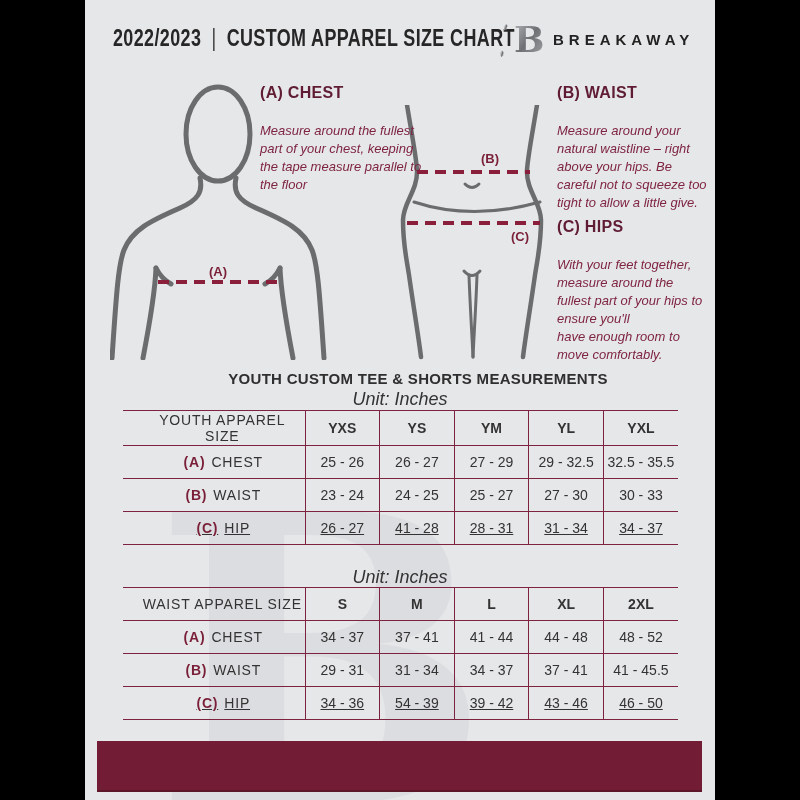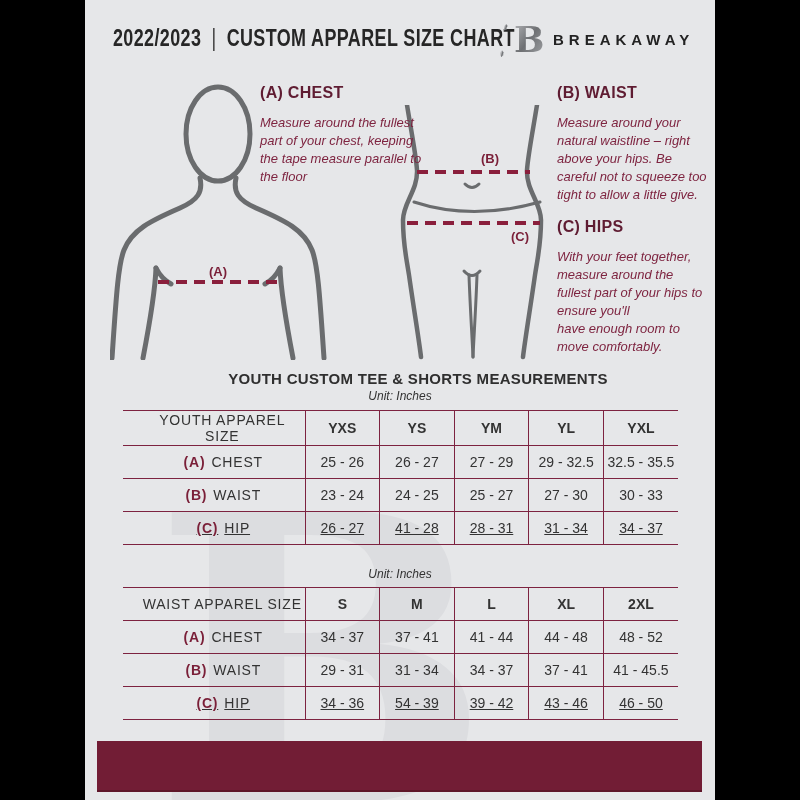--- a/index.html
+++ b/index.html
@@ -26,35 +26,35 @@
   .logo{position:absolute;left:414px;top:15px;}
   .brand{
     position:absolute;left:468px;top:31px;font-size:15px;font-weight:bold;
     letter-spacing:5px;color:#232323;white-space:nowrap;text-align:center;
   }
 
   
   .instr{position:absolute;}
   .instr .ih{font-size:16px;font-weight:bold;color:#5f1c32;letter-spacing:.3px;}
   .instr .ib{
-    margin-top:12px;font-size:13px;font-style:italic;color:#7e2440;
+    margin-top:20px;font-size:13px;font-style:italic;color:#7e2440;
     line-height:1.38;white-space:pre-line;
   }
   .instr-chest{left:175px;top:84px;width:162px;}
   .instr-waist{left:472px;top:84px;width:152px;}
   .instr-hips{left:472px;top:218px;width:152px;}
 
   svg.figure{position:absolute;}
   .fig-label{font:bold 13px "Liberation Sans",sans-serif;fill:#7a1f38;}
 
   
   .tbl-title{position:absolute;width:630px;text-align:center;font-weight:bold;
     font-size:15px;color:#2f2f2f;letter-spacing:.3px;padding-left:18px;}
   .tbl-unit{position:absolute;width:630px;text-align:center;font-style:italic;
-    font-size:12px;color:#333;}
+    font-size:18px;color:#333;}
   table.size-table{
     position:absolute;left:38px;width:555px;border-collapse:collapse;table-layout:fixed;
   }
   table.size-table td{
     border-top:1.5px solid #7d2340;border-left:1.5px solid #7d2340;
     height:30px;text-align:center;vertical-align:middle;
     font-size:14px;color:#333;
   }
   table.size-table td:first-child{border-left:none;}
   table.size-table tr:last-child td{border-bottom:1.5px solid #7d2340;text-decoration:underline;}

